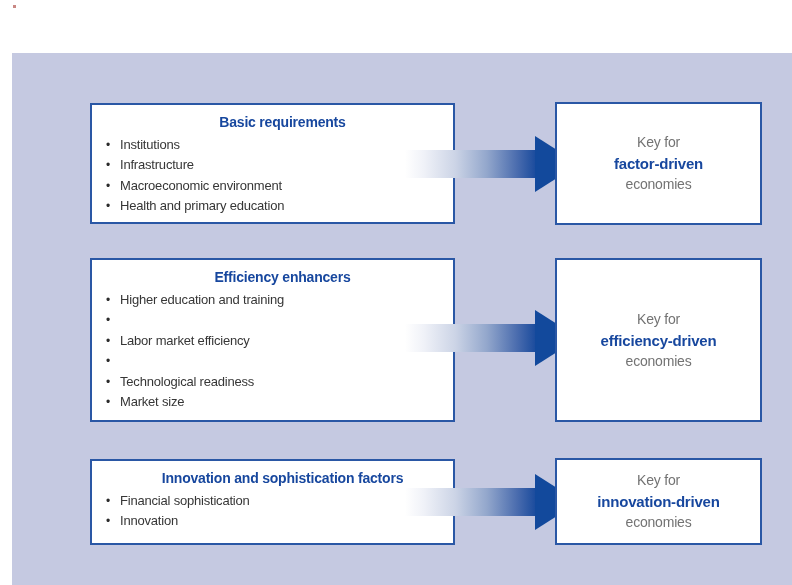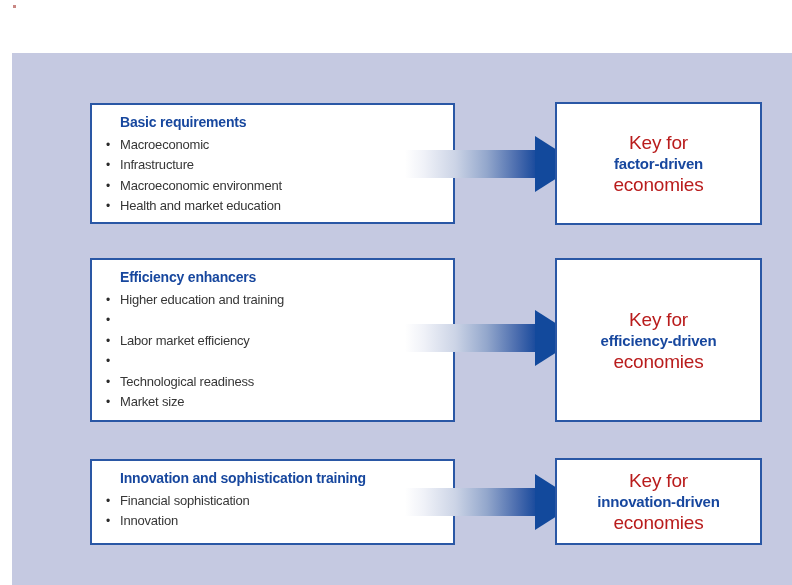--- a/index.html
+++ b/index.html
@@ -36,20 +36,21 @@
   .pillar-2 { top: 205px; height: 164px; }
   .pillar-3 { top: 406px; height: 86px; }
 
   .pillar-box .inner { padding: 9px 8px 0 28px; }
   .pillar-title {
     color: #17479e;
     font-size: 14px;
     font-weight: bold;
     letter-spacing: -0.2px;
     margin-bottom: 5px;
+    text-align: center;
   }
   .pillar-list { list-style: none; }
   .pillar-list li {
     display: flex;
     align-items: baseline;
     font-size: 13px;
     color: #363636;
     letter-spacing: -0.2px;
     line-height: 20.4px;
   }
@@ -66,21 +67,21 @@
   
   .key-box {
     left: 543px; width: 207px;
     display: flex; flex-direction: column;
     align-items: center; justify-content: center;
     text-align: center;
   }
   .key-1 { top: 49px;  height: 123px; }
   .key-2 { top: 205px; height: 164px; }
   .key-3 { top: 405px; height: 87px; }
-  .key-line  { font-size: 19px; color: #b91c1c; line-height: 21px; letter-spacing: -0.2px; }
+  .key-line  { font-size: 14px; color: #737373; line-height: 21px; letter-spacing: -0.2px; }
   .key-stage { font-size: 15px; font-weight: bold; color: #17479e; line-height: 21px; letter-spacing: -0.2px; }
 
   
   .arrow-tail {
     position: absolute;
     left: 393px; width: 132px; height: 28px;
     background: linear-gradient(90deg,
       #ffffff 0%, #f0f2f8 14%, #ccd4e6 38%,
       #93a7cc 62%, #4a6cae 85%, #17499c 100%);
   }
@@ -104,33 +105,33 @@
   <div class="corner-mark"></div>
 
   <div class="panel">
 
     <div class="box pillar-box pillar-1">
       <div class="inner">
         <div class="pillar-title">Basic requirements</div>
         <ul class="pillar-list">
           <li>
               <span class="bullet">•</span>
-              <span>Macroeconomic</span>
+              <span>Institutions</span>
             </li>
           <li>
               <span class="bullet">•</span>
               <span>Infrastructure</span>
             </li>
           <li>
               <span class="bullet">•</span>
               <span>Macroeconomic environment</span>
             </li>
           <li>
               <span class="bullet">•</span>
-              <span>Health and market education</span>
+              <span>Health and primary education</span>
             </li>
         </ul>
       </div>
     </div>
     <div class="arrow-tail tail-1"></div>
     <div class="arrow-head head-1"></div>
     <div class="box key-box key-1">
       <div class="key-line">Key for</div>
       <div class="key-stage">factor-driven</div>
       <div class="key-line">economies</div>
@@ -168,21 +169,21 @@
     <div class="arrow-tail tail-2"></div>
     <div class="arrow-head head-2"></div>
     <div class="box key-box key-2">
       <div class="key-line">Key for</div>
       <div class="key-stage">efficiency-driven</div>
       <div class="key-line">economies</div>
     </div>
 
     <div class="box pillar-box pillar-3">
       <div class="inner">
-        <div class="pillar-title">Innovation and sophistication training</div>
+        <div class="pillar-title">Innovation and sophistication factors</div>
         <ul class="pillar-list">
           <li>
               <span class="bullet">•</span>
               <span>Financial sophistication</span>
             </li>
           <li>
               <span class="bullet">•</span>
               <span>Innovation</span>
             </li>
         </ul>

